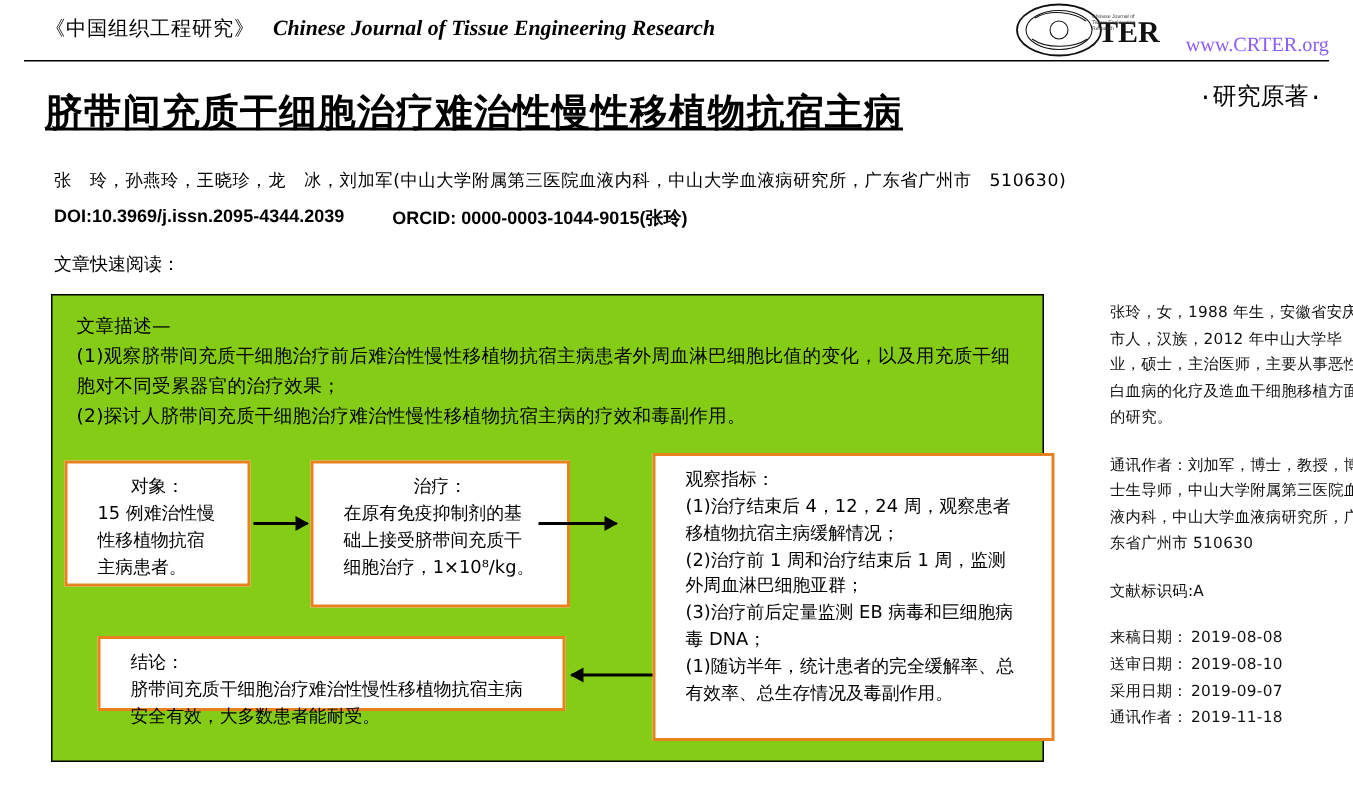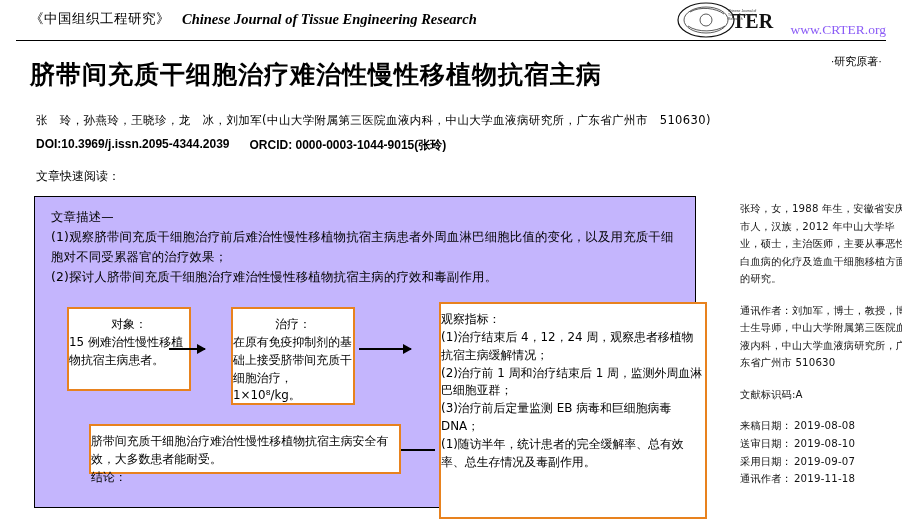--- a/index.html
+++ b/index.html
@@ -63,86 +63,86 @@
     padding-top: 8px;
   }
 
   
   .title {
     font-family: "DejaVu Sans", sans-serif;
     font-size: 25px;
     font-weight: bold;
     letter-spacing: 1px;
     padding: 14px 0 0 30px;
+    text-decoration: underline;
   }
   .category {
     position: absolute;
     right: 20px;
     top: 54px;
-    font-family: Liberation Sans, sans-serif;
-    font-size: 11px;
+    font-family: Liberation Mono, monospace;
+    font-size: 16px;
   }
 
   
   .authors {
     font-family: "DejaVu Sans", sans-serif;
     font-size: 11.5px;
     padding: 22px 12px 0 36px;
     letter-spacing: 0.4px;
   }
   .meta-line {
     padding: 9px 0 0 36px;
     font-family: "Liberation Sans", sans-serif;
     font-size: 12px;
     font-weight: bold;
     display: flex;
-    gap: 20px;
+    gap: 32px;
   }
   .meta-line .label { font-weight: bold; }
   .quickread {
     font-family: "DejaVu Sans", sans-serif;
     font-size: 12px;
     padding: 14px 0 0 36px;
   }
 
   
   .diagram {
     position: absolute;
     left: 34px;
     top: 196px;
     width: 662px;
     height: 312px;
     border: 1px solid #000;
-    background: #c4b5fd;
+    background: #84cc16;
   }
   .desc {
     font-family: "DejaVu Sans", sans-serif;
     font-size: 12.4px;
     line-height: 1.62;
     padding: 10px 14px 0 16px;
     letter-spacing: 0.2px;
   }
   .desc .l1 { text-indent: 0; }
 
   .box {
     position: absolute;
     border: 2px solid #e8821e;
     background: #fff;
     font-family: "DejaVu Sans", sans-serif;
     font-size: 11.9px;
     line-height: 1.5;
-    padding: 7px 0;
-    margin-left: 24px;
+    padding: 7px 20px;
   }
   .box .hd { text-align: center; }
   .box .bd { }
 
   #box-object { left: 8px;   top: 110px; width: 124px; height: 84px; }
-  #box-treat  { left: 172px; top: 110px; width: 124px; height: 98px; }
-  #box-observe{ left: 380px; top: 105px; width: 268px; height: 217px; }
+  #box-treat  { left: 172px; top: 110px; width: 173px; height: 98px; }
+  #box-observe{ left: 400px; top: 105px; width: 268px; height: 192px; }
   #box-conclusion { left: 30px; top: 227px; width: 312px; height: 50px; }
 
   .arrow {
     position: absolute;
     background: #000;
     height: 2px;
   }
   .arrow::after {
     content: "";
     position: absolute;
@@ -249,22 +249,22 @@
     <div>观察指标：</div>
     <div>(1)治疗结束后 4，12，24 周，观察患者移植物抗宿主病缓解情况；</div>
     <div>(2)治疗前 1 周和治疗结束后 1 周，监测外周血淋巴细胞亚群；</div>
     <div>(3)治疗前后定量监测 EB 病毒和巨细胞病毒 DNA；</div>
     <div>(1)随访半年，统计患者的完全缓解率、总有效率、总生存情况及毒副作用。</div>
   </div>
 
   <div class="arrow left" id="arrow-3"></div>
 
   <div class="box" id="box-conclusion">
+    <div>结论：</div>
     <div>脐带间充质干细胞治疗难治性慢性移植物抗宿主病安全有效，大多数患者能耐受。</div>
-    <div>结论：</div>
   </div>
 </div>
 
 <div class="right-col">
   <p>张玲，女，1988 年生，安徽省安庆市人，汉族，2012 年中山大学毕业，硕士，主治医师，主要从事恶性白血病的化疗及造血干细胞移植方面的研究。</p>
   <p>通讯作者：刘加军，博士，教授，博士生导师，中山大学附属第三医院血液内科，中山大学血液病研究所，广东省广州市 510630</p>
   <p>文献标识码:A</p>
   <div class="dates">
     <div class="row">
       <span class="k">来稿日期：</span>

